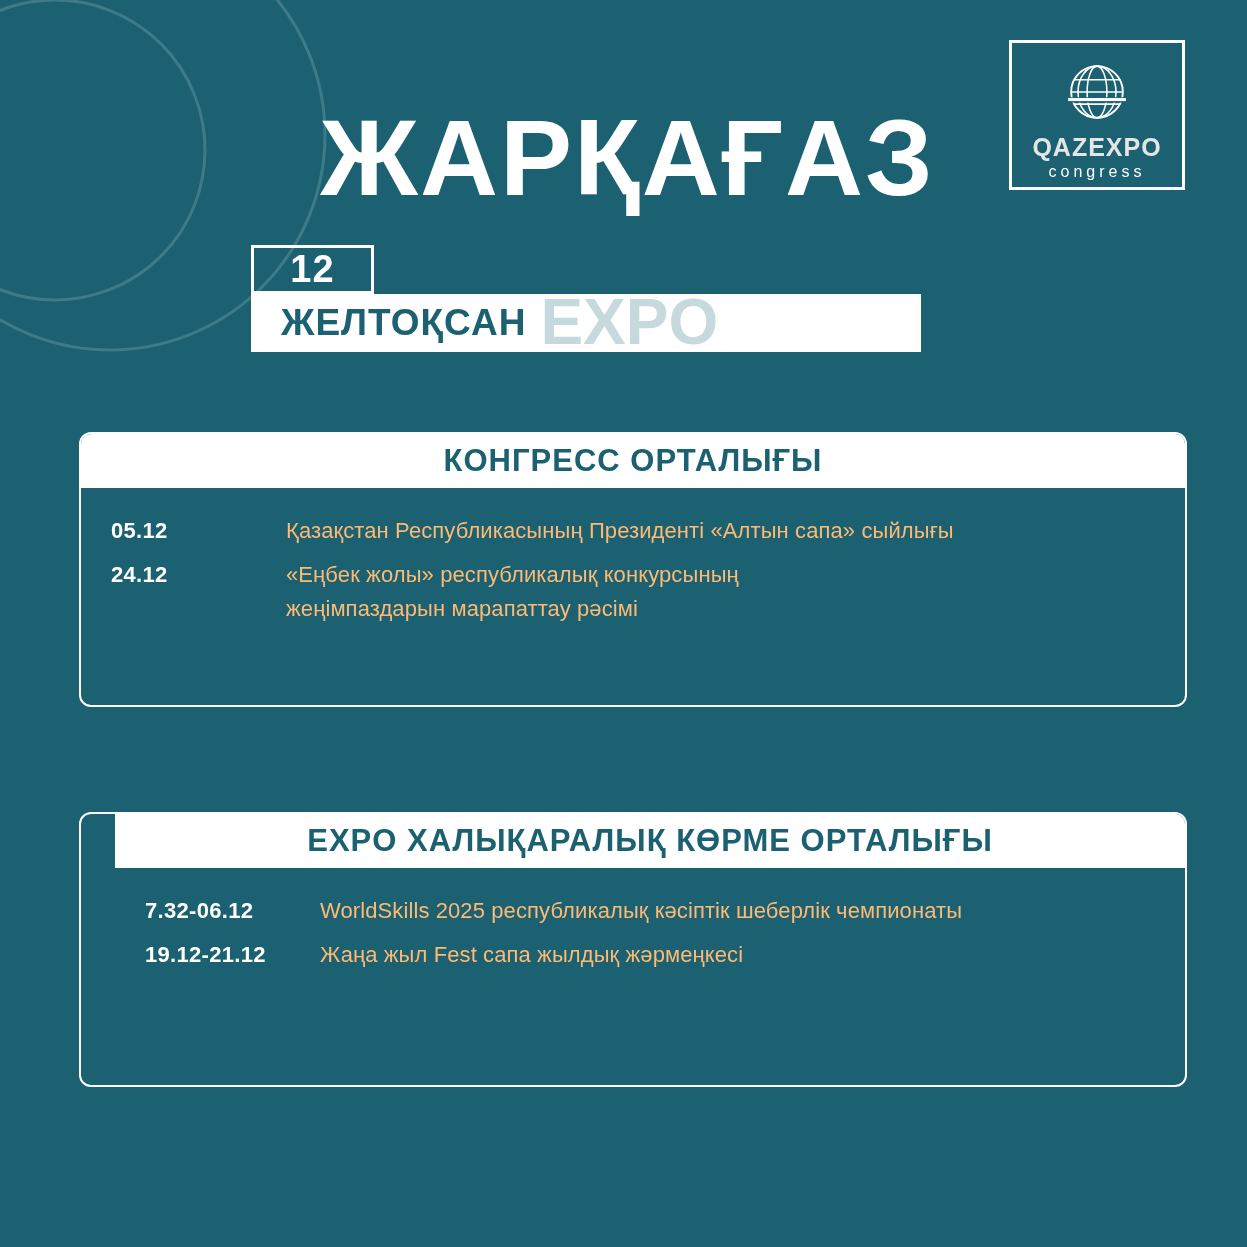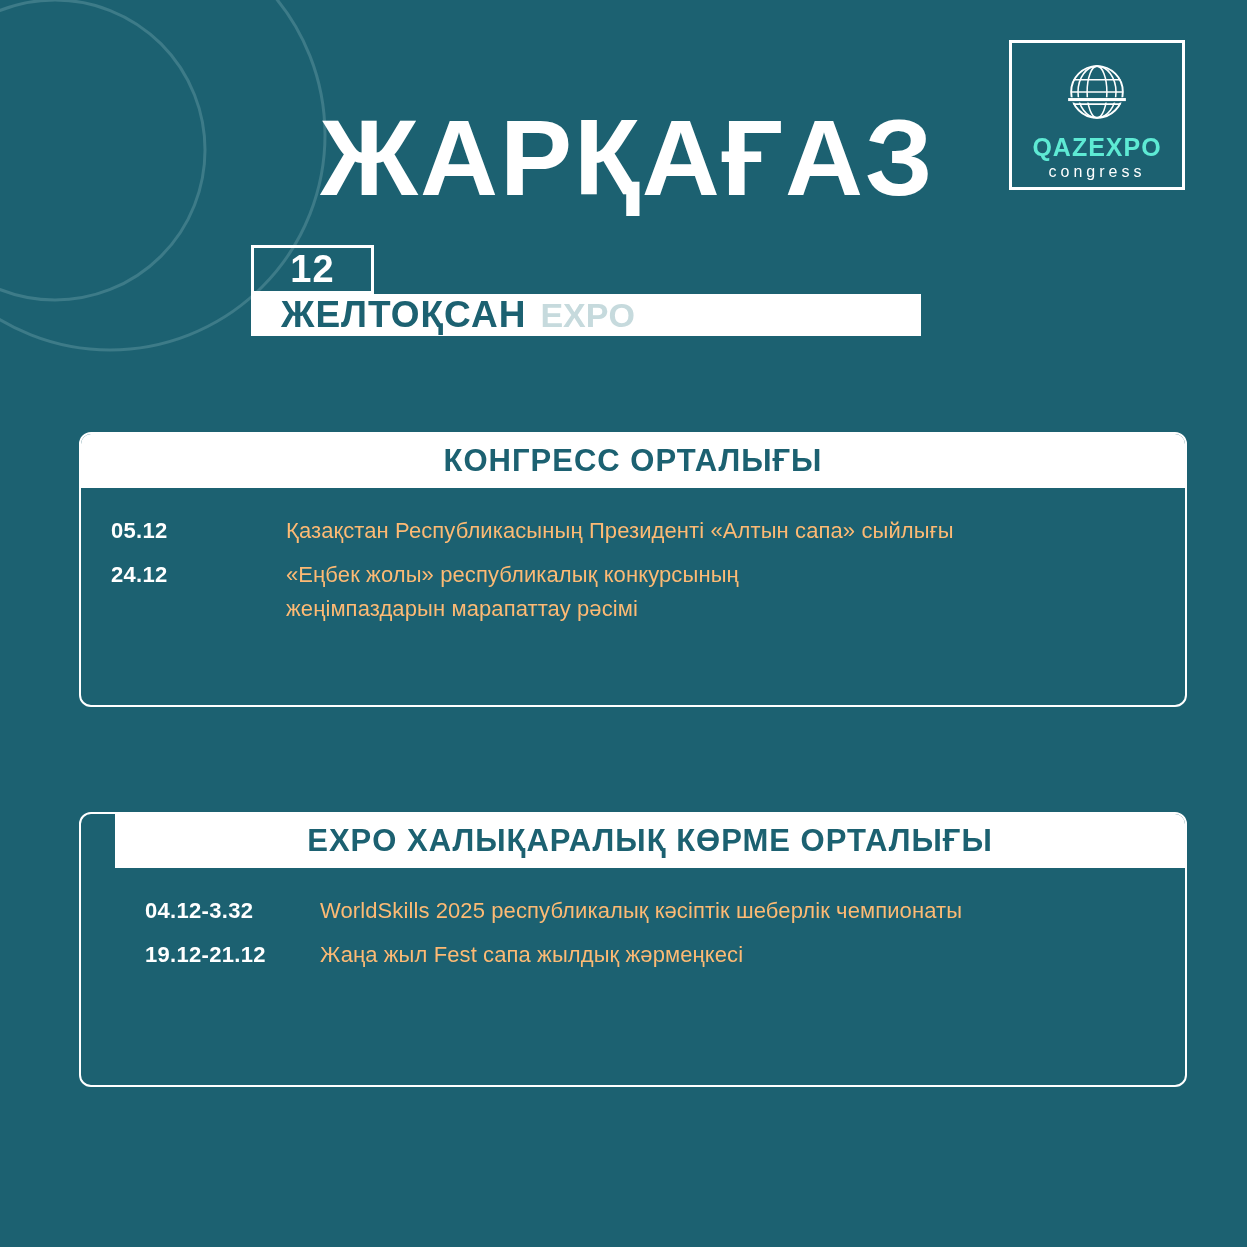--- a/index.html
+++ b/index.html
@@ -38,21 +38,21 @@
     flex-direction: column;
     align-items: center;
     justify-content: flex-start;
     padding-top: 14px;
   }
   .logo-globe {
     width: 76px;
     height: 76px;
   }
   .logo-title {
-    color: #5eead4;
+    color: #e5e5e5;
     font-size: 25px;
     font-weight: bold;
     letter-spacing: 1px;
     line-height: 1;
     margin-top: 2px;
   }
   .logo-sub {
     color: #ffffff;
     font-size: 16px;
     letter-spacing: 4px;
@@ -106,21 +106,21 @@
     gap: 14px;
   }
   .date-month-label {
     color: #1c6171;
     font-size: 37px;
     font-weight: bold;
     letter-spacing: 1px;
   }
   .date-expo-word {
     color: #c6dadd;
-    font-size: 34px;
+    font-size: 64px;
     font-weight: bold;
     letter-spacing: 0px;
     line-height: 0.9;
   }
 
   
   .card {
     position: absolute;
     left: 79px;
     width: 1108px;
@@ -225,21 +225,21 @@
     </div>
   </div>
 </div>
 
 <div class="card" id="card-expo">
   <div class="card-header">
     <span class="card-header-text">EXPO ХАЛЫҚАРАЛЫҚ КӨРМЕ ОРТАЛЫҒЫ</span>
   </div>
   <div class="card-body">
     <div class="row">
-      <div class="row-date">04.12-3.32</div>
+      <div class="row-date">7.32-06.12</div>
       <div class="row-text">
         <div>WorldSkills 2025 республикалық кәсіптік шеберлік чемпионаты</div>
       </div>
     </div>
     <div class="row">
       <div class="row-date">19.12-21.12</div>
       <div class="row-text">
         <div>Жаңа жыл Fest сапа жылдық жәрмеңкесі</div>
       </div>
     </div>

